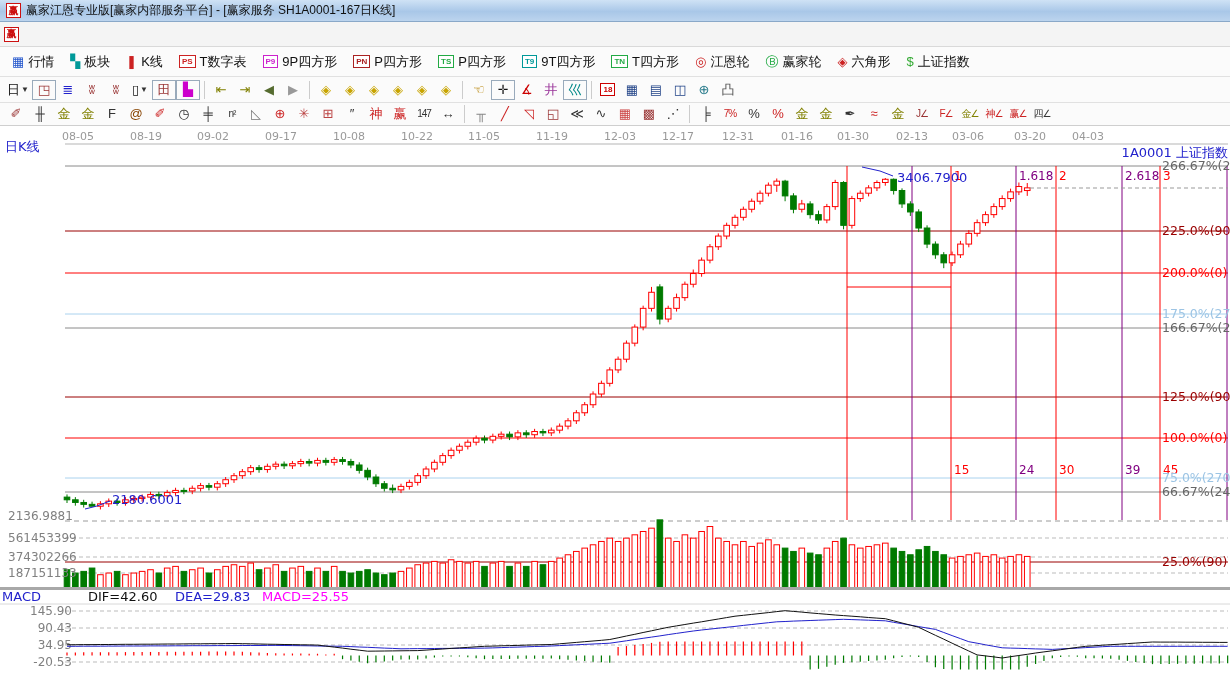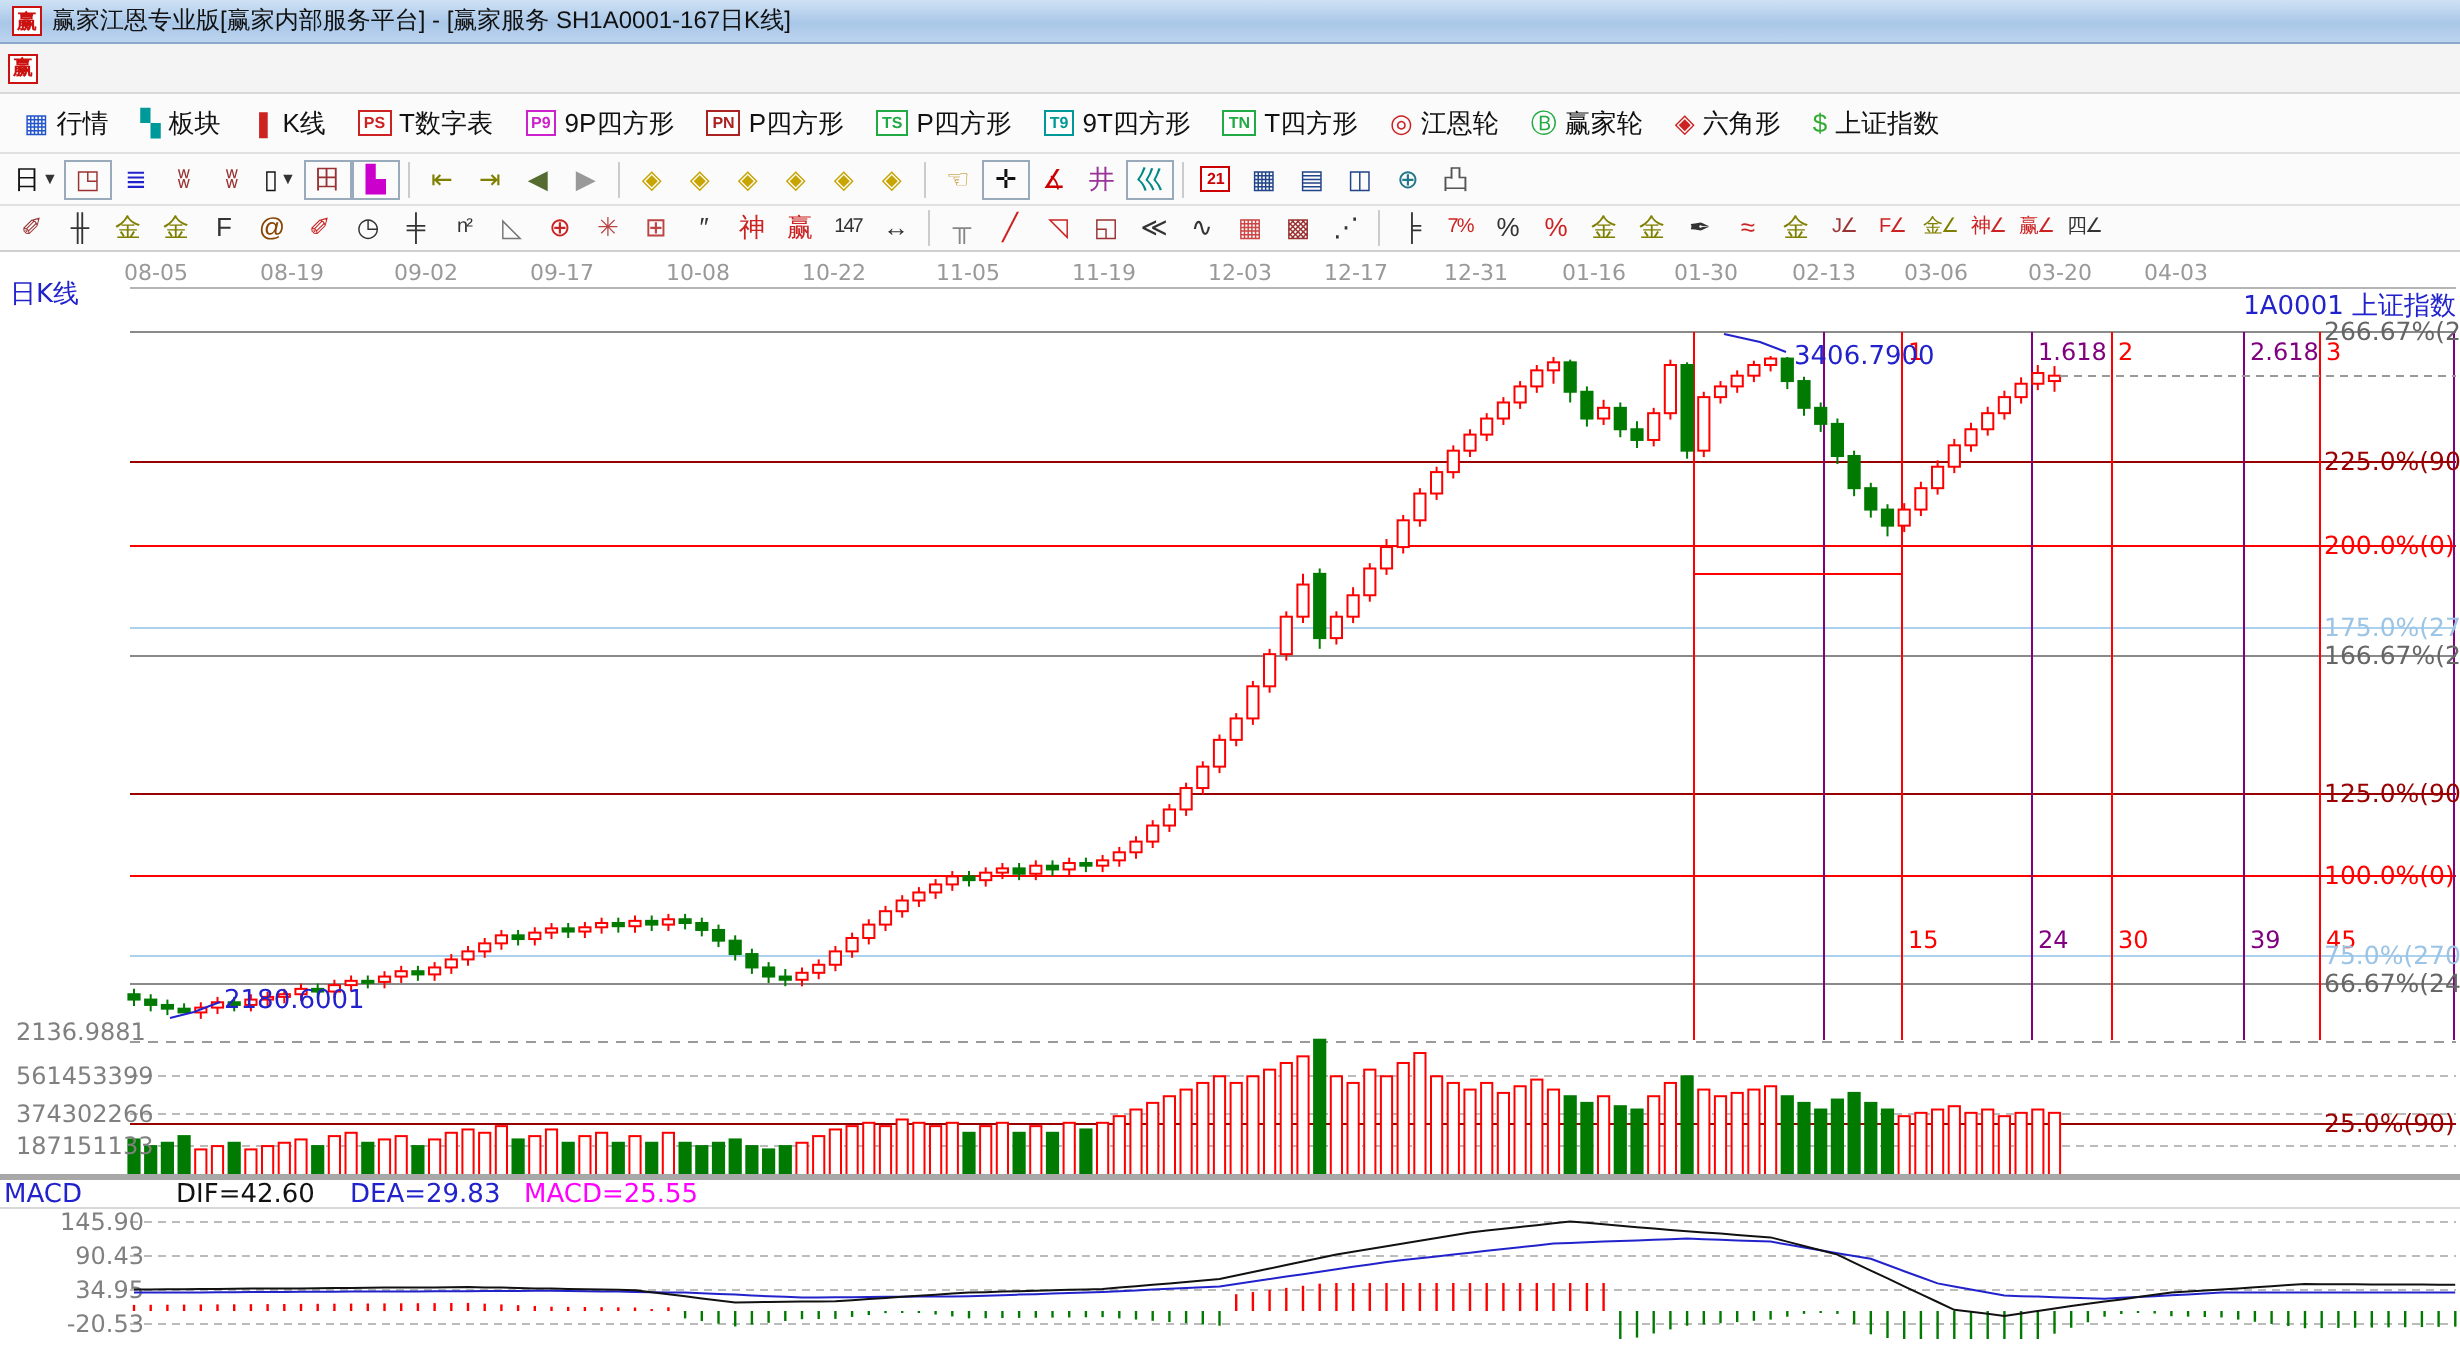--- a/index.html
+++ b/index.html
@@ -175,21 +175,21 @@
       <span class="icon-glyph" style="color: rgb(204, 0, 0);">∡</span>
     </span>
     <span class="ibtn">
       <span class="icon-glyph" style="color: rgb(153, 51, 153);">井</span>
     </span>
     <span class="ibtn framed">
       <span class="icon-glyph" style="color: rgb(0, 136, 136);">巛</span>
     </span>
     <span class="sep"></span>
     <span class="ibtn">
-      <span class="icon-boxed" style="color: rgb(204, 0, 0);">21</span>
+      <span class="icon-boxed" style="color: rgb(204, 0, 0);">18</span>
     </span>
     <span class="ibtn">
       <span class="icon-glyph" style="color: rgb(34, 68, 136);">▦</span>
     </span>
     <span class="ibtn">
       <span class="icon-glyph" style="color: rgb(34, 68, 136);">▤</span>
     </span>
     <span class="ibtn">
       <span class="icon-glyph" style="color: rgb(34, 68, 136);">◫</span>
     </span>

